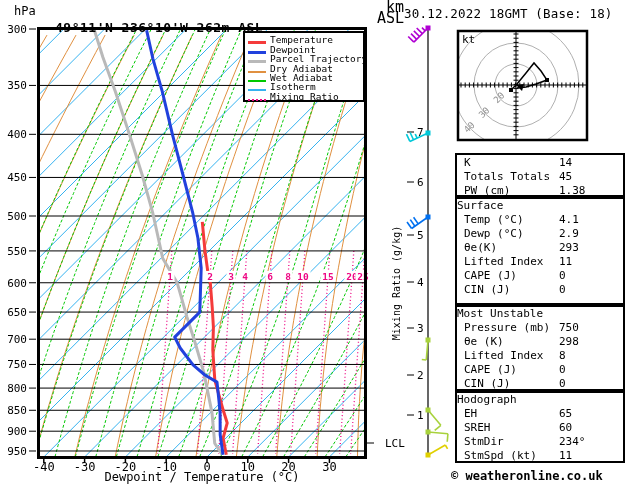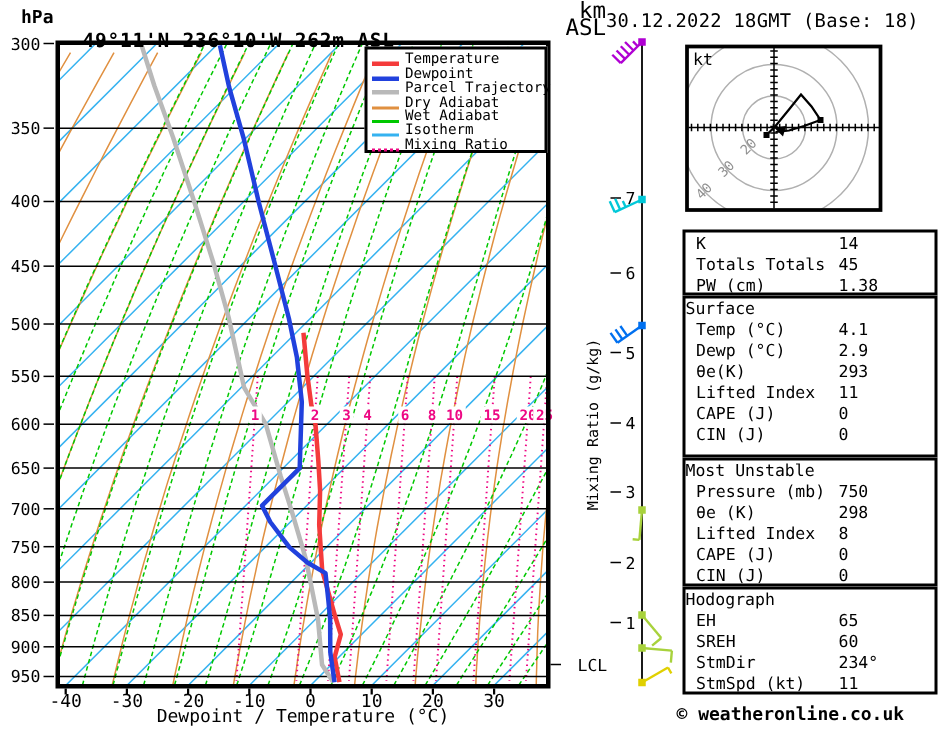--- a/index.html
+++ b/index.html
@@ -1,20 +1,20 @@
 <!DOCTYPE html>
 <html><head>
 <meta charset="utf-8">
 <style>
   html,body{margin:0;padding:0;background:#fff}
   #app{position:relative;width:629px;height:486px;background:#fff;
        font-family:"DejaVu Sans Mono","Liberation Mono",monospace;color:#000;overflow:hidden}
   .abs{position:absolute}
   #chart-svg{position:absolute;left:0;top:0}
-  #hpa-label{left:14px;top:4px;font-size:12px;font-weight:bold}
+  #hpa-label{left:14px;top:4px;font-size:12px;font-weight:normal}
   #chart-title{left:55px;top:20px;font-size:13px;font-weight:bold;letter-spacing:.5px;white-space:nowrap}
   #chart-date{left:404px;top:6px;font-size:12.5px;font-weight:normal;letter-spacing:.2px;white-space:nowrap}
   #km-axis-title{left:377px;top:2px;font-size:15px;line-height:11px;white-space:pre;text-align:right}
   #mixing-axis-title{left:396px;top:283px;transform:translate(-50%,-50%) rotate(-90deg);font-size:10px;white-space:nowrap}
   #x-axis-title{left:202px;top:470px;transform:translateX(-50%);font-size:12px;white-space:nowrap}
   #copyright{left:451px;top:469px;font-size:12px;font-weight:bold;white-space:nowrap}
   #legend{left:243px;top:31px;width:122px;height:71px;border:2px solid #000;background:#fff;
           box-sizing:border-box;padding:2px 0 0 3px}
   .legend-row{display:flex;align-items:flex-end;height:9.4px;font-size:9.5px;line-height:9px;white-space:nowrap}
   .legend-swatch{display:inline-block;width:18px;margin-right:4px;flex:0 0 18px}

